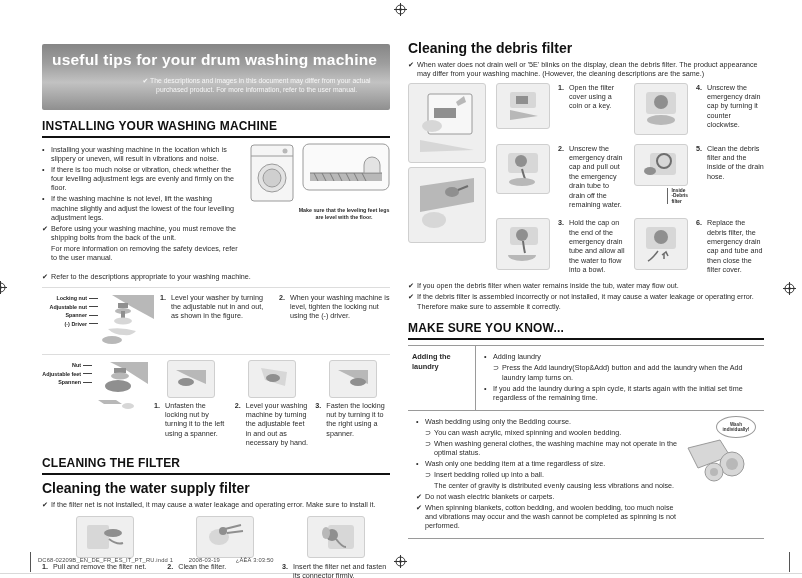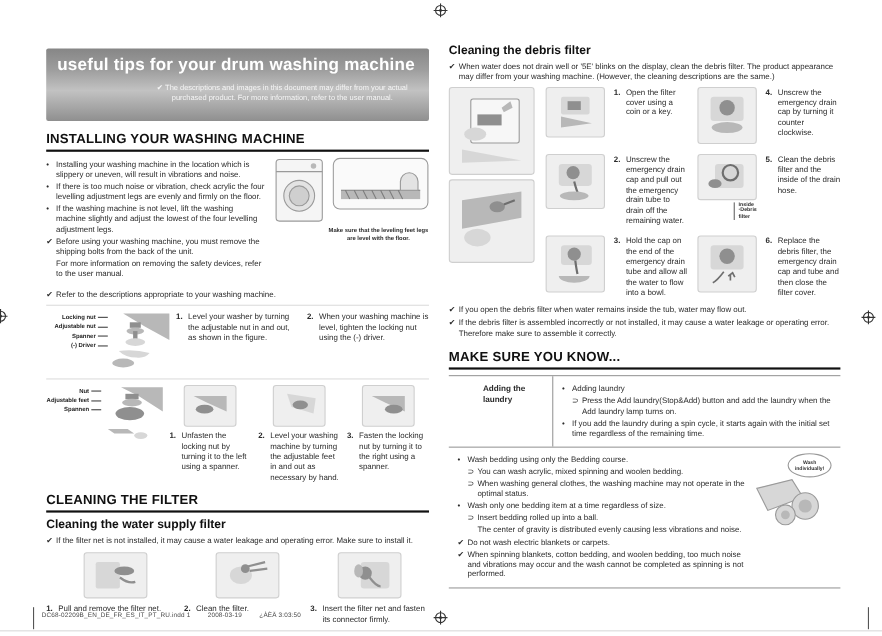--- a/index.html
+++ b/index.html
@@ -19,21 +19,21 @@
   
   .banner { height:66px; border-radius:2px; padding:7px 8px 6px 10px;
             background:linear-gradient(180deg,#868686 0%,#9e9e9e 30%,#c2c2c2 58%,#a5a5a5 82%,#8f8f8f 100%); }
   .banner h1 { color:#fff; font-size:15.5px; font-weight:bold; letter-spacing:0.2px; }
   .banner .bnote { margin-top:7px; margin-left:auto; width:76%; text-align:center;
                    color:#f6f6f6; font-size:6.8px; line-height:1.35; }
 
   
   .h-main { font-size:12px; font-weight:bold; color:#111; letter-spacing:0.2px;
             border-bottom:2px solid #111; padding-bottom:3px; margin-bottom:5px; }
-  .h-sub  { font-size:11px; font-weight:bold; color:#111; margin-bottom:4px; }
+  .h-sub  { font-size:14px; font-weight:bold; color:#111; margin-bottom:4px; }
 
   
   .ln { display:flex; font-size:7.2px; line-height:1.3; margin:1.5px 0; color:#2b2b2b; }
   .ln .mk { flex:none; width:9px; }
   .ln .tx { flex:1; }
   .ln.sub { padding-left:9px; }
   .ln.plain { padding-left:18px; }
   .ln.cont { padding-left:9px; }
 
   .step { display:flex; font-size:7.2px; line-height:1.3; }
@@ -76,21 +76,21 @@
   .deb-imgcell { flex:none; width:58px; display:flex; flex-direction:column; align-items:center; gap:2px; }
   .deb-row .step { flex:1; }
   .inside-lbl { font-size:4.8px; font-weight:bold; line-height:1.15; white-space:pre-line;
                 border-left:1px solid #666; padding-left:3px; align-self:flex-end; margin-right:2px; }
 
   
   .ktable { border-top:1px solid #9a9a9a; border-bottom:1px solid #9a9a9a; margin-top:2px; }
   .krow { display:flex; border-bottom:1px solid #9a9a9a; }
   .krow:last-child { border-bottom:none; }
   .klabel { flex:none; width:68px; border-right:1px solid #9a9a9a; padding:6px 4px;
-            font-size:7.4px; font-weight:bold; line-height:1.3;margin-left:27px; }
+            font-size:7.4px; font-weight:bold; line-height:1.3; }
   .kbody { flex:1; padding:5px 6px 6px 8px; }
   .kbody-flex { display:flex; }
   .kbody-lines { flex:1; }
   .bedding-illus { flex:none; width:74px; position:relative; height:70px; }
   .bubble { position:absolute; right:2px; top:0; width:40px; height:22px; background:#fff;
             border:1px solid #999; border-radius:50%; display:flex; align-items:center; justify-content:center;
             font-size:4.6px; font-weight:bold; text-align:center; line-height:1.1; color:#333; }
 
   
   .footer { position:absolute; left:38px; top:557px; font-size:5.8px; color:#4a4a4a; letter-spacing:0.15px; }
@@ -138,21 +138,21 @@
     <div style="margin-top:9px">
       <div class="h-main">INSTALLING YOUR WASHING MACHINE</div>
       <div class="inst-flex">
         <div class="inst-text">
           <div class="ln">
               <span class="mk">•</span>
               <span class="tx">Installing your washing machine in the location which is slippery or uneven, will result in vibrations and noise.</span>
             </div>
           <div class="ln">
               <span class="mk">•</span>
-              <span class="tx">If there is too much noise or vibration, check acrylic the four levelling adjustment legs are evenly and firmly on the floor.</span>
+              <span class="tx">If there is too much noise or vibration, check whether the four levelling adjustment legs are evenly and firmly on the floor.</span>
             </div>
           <div class="ln">
               <span class="mk">•</span>
               <span class="tx">If the washing machine is not level, lift the washing machine slightly and adjust the lowest of the four levelling adjustment legs.</span>
             </div>
           <div class="ln">
               <span class="mk">✔</span>
               <span class="tx">Before using your washing machine, you must remove the shipping bolts from the back of the unit.</span>
             </div>
           <div class="ln cont">

